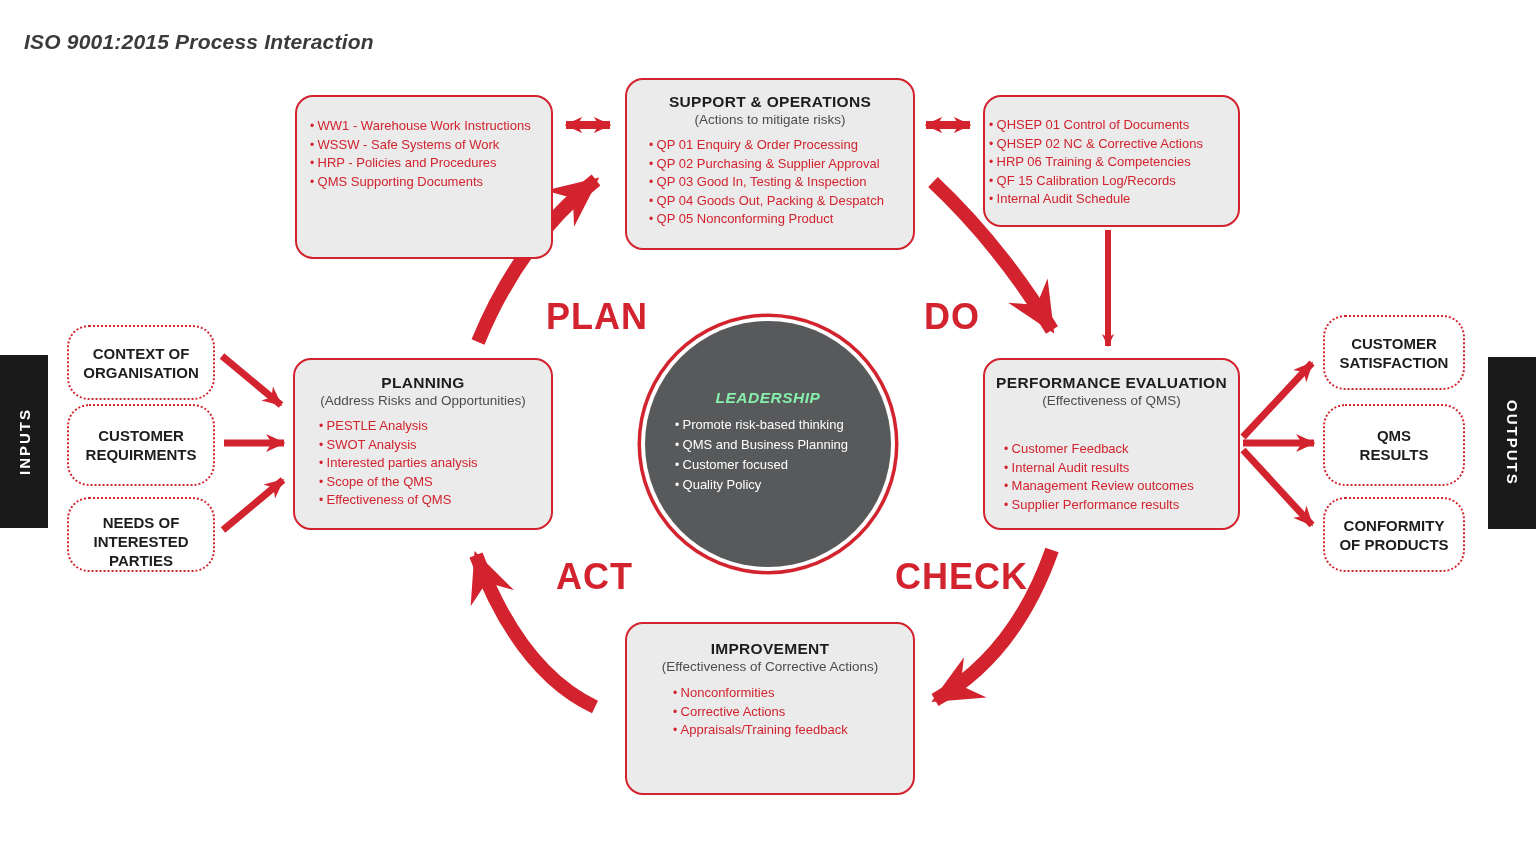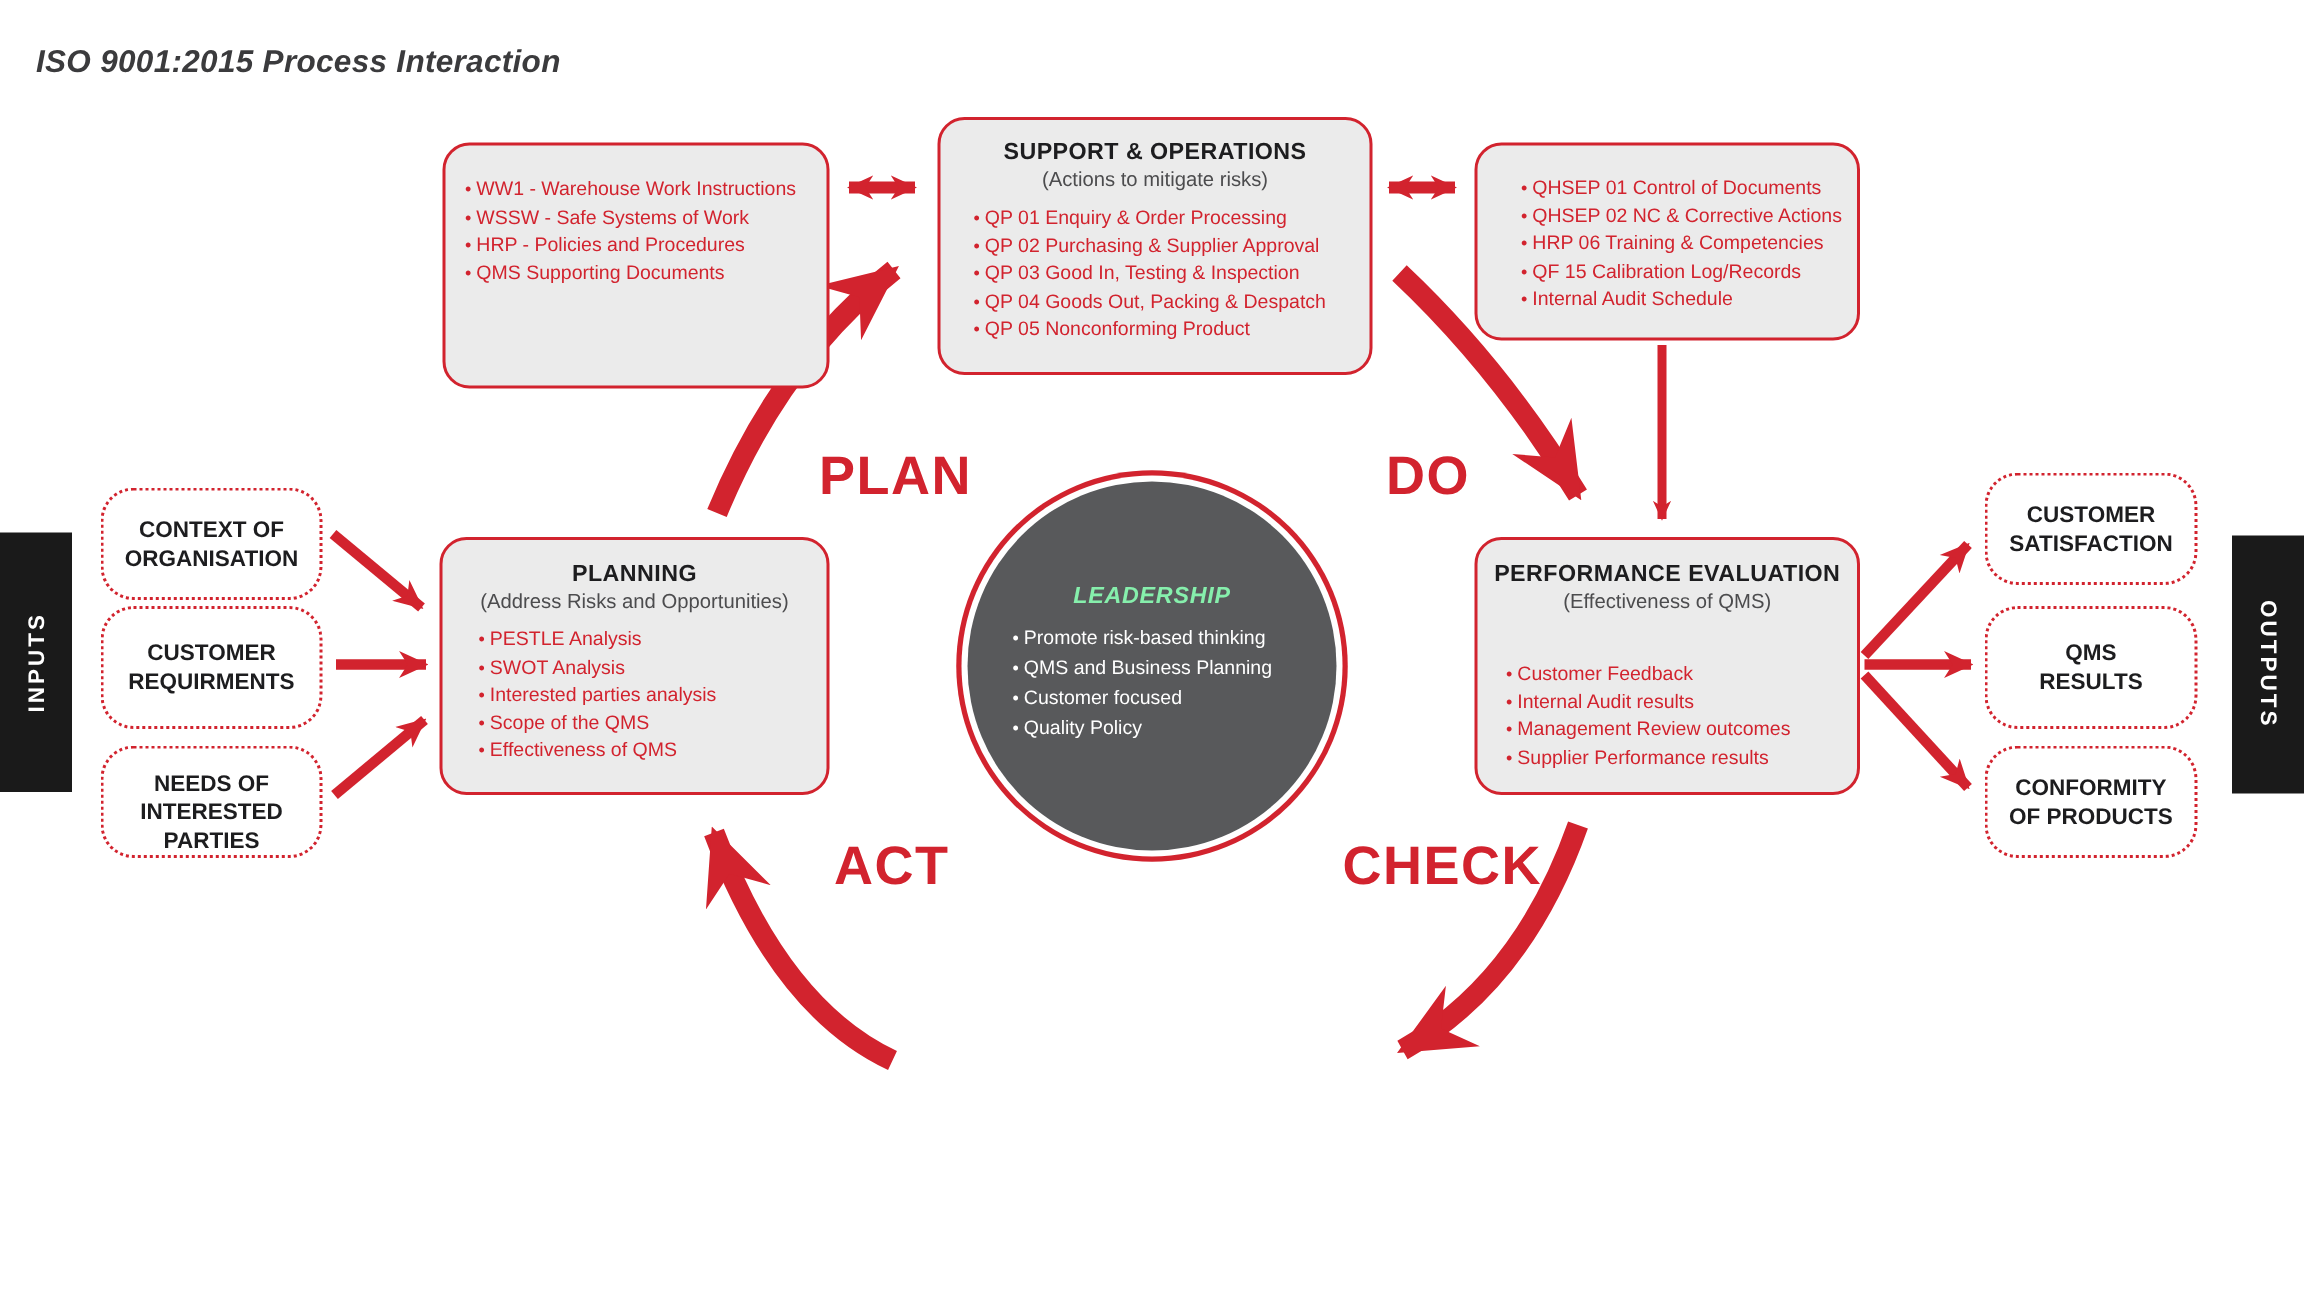--- a/index.html
+++ b/index.html
@@ -32,21 +32,21 @@
   #box-planning{left:293px;top:358px;width:260px;height:172px;padding-top:14px;}
   #box-perf{left:983px;top:358px;width:257px;height:172px;padding-top:14px;}
   #box-improve{left:625px;top:622px;width:290px;height:173px;padding-top:16px;}
 
   .box-title{margin:0;font-size:15.5px;font-weight:bold;color:var(--text-dark);letter-spacing:.3px;}
   .box-subtitle{margin:1px 0 0;font-size:13.5px;color:var(--subtitle-gray);}
   .box-items{list-style:none;margin:9px 0 0;padding:0 0 0 20px;text-align:left;
              font-size:13px;line-height:18.5px;color:var(--red);}
   .box-items li::before{content:"\2022\00a0";font-size:12px;}
   #box-warehouse .box-items{padding-left:13px;margin-top:0;}
-  #box-qhsep .box-items{padding-left:29px;margin-top:0;}
+  #box-qhsep .box-items{padding-left:4px;margin-top:0;}
   #box-support .box-items{padding-left:22px;}
   #box-planning .box-items{padding-left:24px;}
   #box-perf .box-items{padding-left:19px;margin-top:32px;}
   #box-improve .box-items{padding-left:46px;margin-top:10px;}
 
   .dotted{position:absolute;background:#fff;border:2px dotted var(--red);border-radius:22px;
           display:flex;align-items:center;justify-content:center;text-align:center;
           font-weight:bold;font-size:15px;line-height:19px;color:var(--text-dark);
           white-space:pre-line;box-sizing:border-box;}
   #in-context{left:67px;top:325px;width:148px;height:75px;}
@@ -170,20 +170,29 @@
     <h3 class="box-title">PERFORMANCE EVALUATION</h3>
     <p class="box-subtitle">(Effectiveness of QMS)</p>
     <ul class="box-items">
         <li>Customer Feedback</li>
         <li>Internal Audit results</li>
         <li>Management Review outcomes</li>
         <li>Supplier Performance results</li>
       </ul>
   </section>
 
+  <section class="box" id="box-improve">
+    <h3 class="box-title">IMPROVEMENT</h3>
+    <p class="box-subtitle">(Effectiveness of Corrective Actions)</p>
+    <ul class="box-items">
+        <li>Nonconformities</li>
+        <li>Corrective Actions</li>
+        <li>Appraisals/Training feedback</li>
+      </ul>
+  </section>
 
   <div class="dotted" id="in-context">
     <span>CONTEXT OF
 ORGANISATION</span>
   </div>
   <div class="dotted" id="in-customer">
     <span>CUSTOMER
 REQUIRMENTS</span>
   </div>
   <div class="dotted" id="in-needs">

